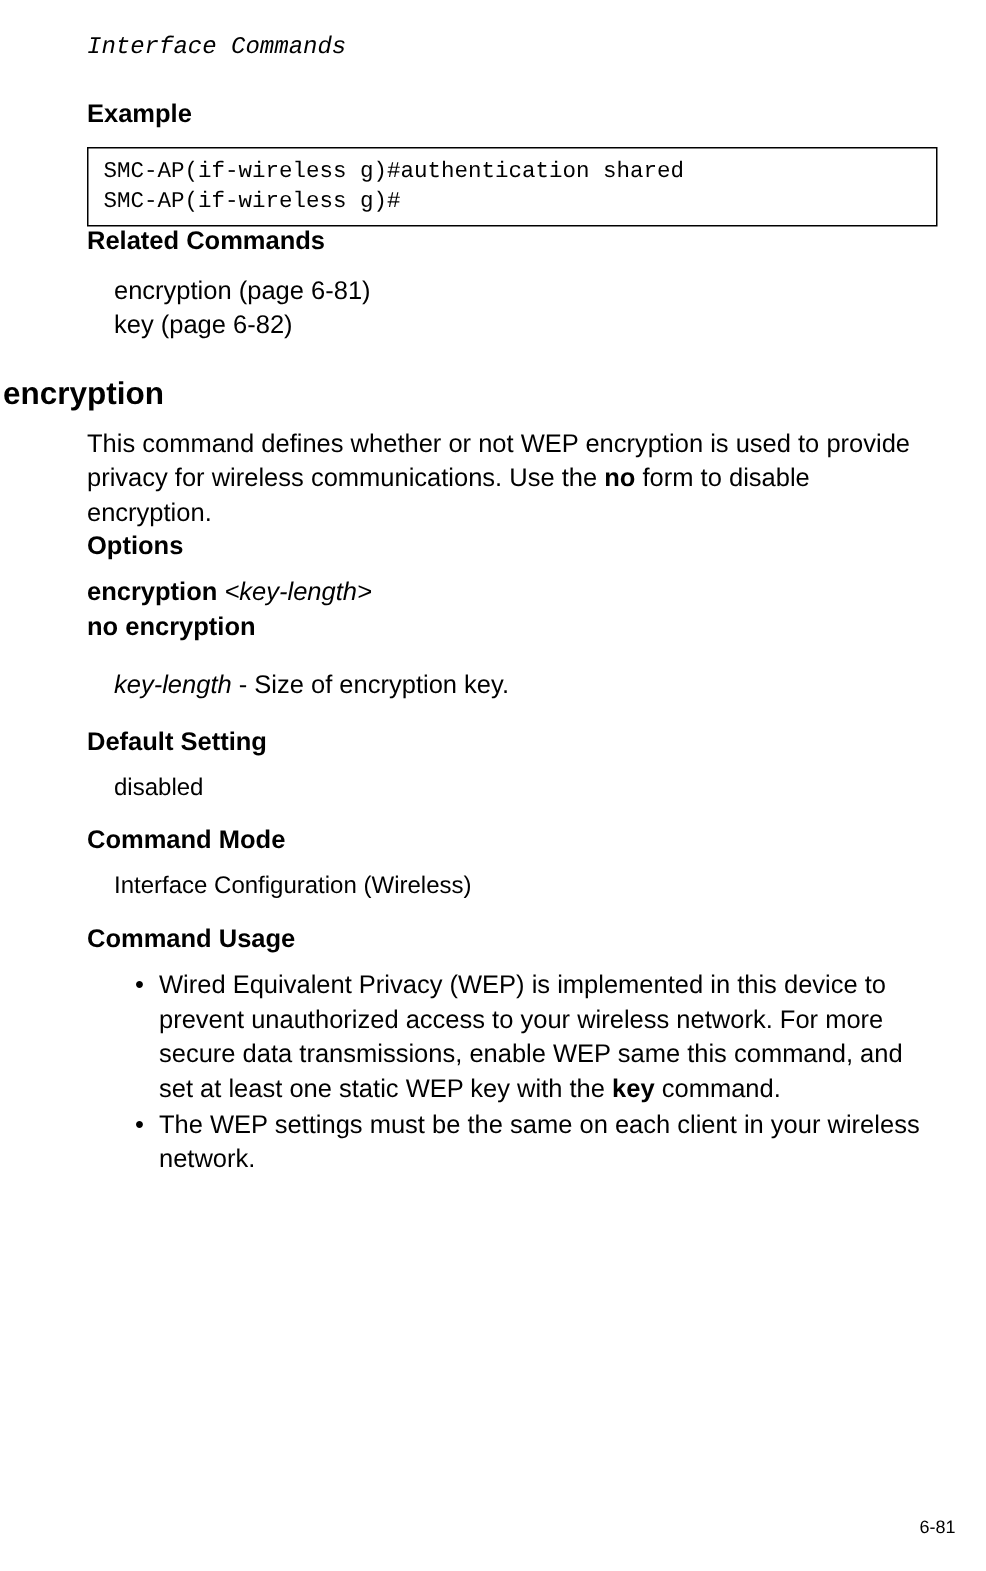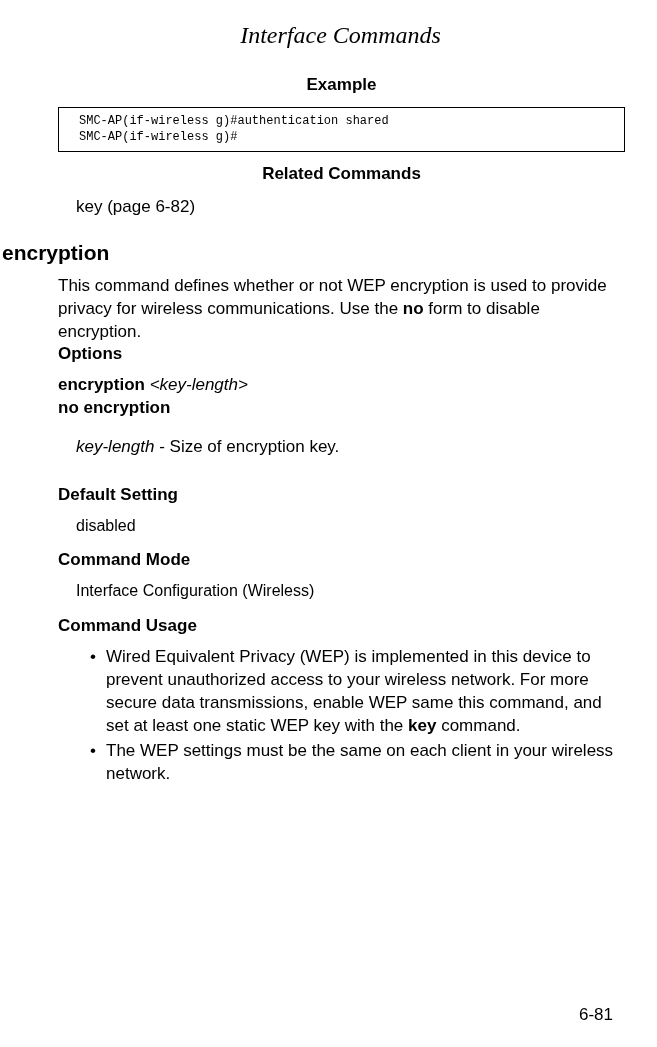--- a/index.html
+++ b/index.html
@@ -10,41 +10,39 @@
     body {
       width: 657px;
       height: 1047px;
       background: #ffffff;
       font-family: Arial, Helvetica, sans-serif;
       color: #000000;
       position: relative;
       padding: 22px 32px 0 58px;
     }
     .header-title {
-      text-align: center;
+      text-align: left;
       font-style: italic;
-      font-size: 24px;
-      font-family: Liberation Serif, serif;
+      font-size: 16px;
+      font-family: Liberation Mono, monospace;
       margin-bottom: 26px;
       margin-right: 2px;
     }
     .section-label {
       font-weight: bold;
       font-size: 17px;
       margin-bottom: 12px;
       margin-left: 0;
-      text-align: center;
     }
     .code-box {
       border: 1px solid #000;
-      padding: 6px 20px;
+      padding: 6px 10px;
       font-family: "Courier New", Courier, monospace;
-      font-size: 12px;
+      font-size: 15px;
       white-space: pre;
-      margin-bottom: 12px;
       line-height: 1.3;
     }
     .related-cmds {
       margin-left: 18px;
       font-size: 17px;
       line-height: 1.35;
       margin-bottom: 22px;
     }
     .cmd-title {
       font-weight: bold;
@@ -62,21 +60,21 @@
     .syntax-block {
       margin-left: 0;
       font-size: 17px;
       line-height: 1.35;
       margin-bottom: 16px;
     }
     .syntax-sub {
       margin-left: 18px;
       font-size: 17px;
       line-height: 1.35;
-      margin-bottom: 26px;
+      margin-bottom: 16px;
     }
     .italic {
       font-style: italic;
     }
     .sub-text {
       margin-left: 18px;
       font-size: 16px;
       line-height: 1.35;
       margin-bottom: 14px;
     }
@@ -91,42 +89,43 @@
       margin-bottom: 2px;
     }
     .bullet {
       position: absolute;
       left: 0;
       top: 0;
     }
     .page-number {
       position: absolute;
       bottom: 22px;
-      right: 44px;
-      font-size: 17px;
+      right: 20px;
+      font-size: 12px;
     }
     .heading-sub {
       font-weight: bold;
       font-size: 17px;
       margin-bottom: 10px;
     }
   </style>
 </head>
 <body>
 
 <div class="header-title">Interface Commands</div>
 
 <div class="section-label">Example</div>
 
 <div class="code-box">SMC-AP(if-wireless g)#authentication shared
 SMC-AP(if-wireless g)#</div>
 
 <div class="section-label">Related Commands</div>
 
 <div class="related-cmds">
+  <div>encryption (page 6-81)</div>
   <div>key (page 6-82)</div>
 </div>
 
 <div class="cmd-title">encryption</div>
 
 <div class="body-para">
   <span>This command defines whether or not WEP encryption is used to provide privacy for wireless communications. Use the </span><span class="bold">no</span><span> form to disable encryption.</span>
 </div>
 
 <div class="heading-sub">Options</div>

